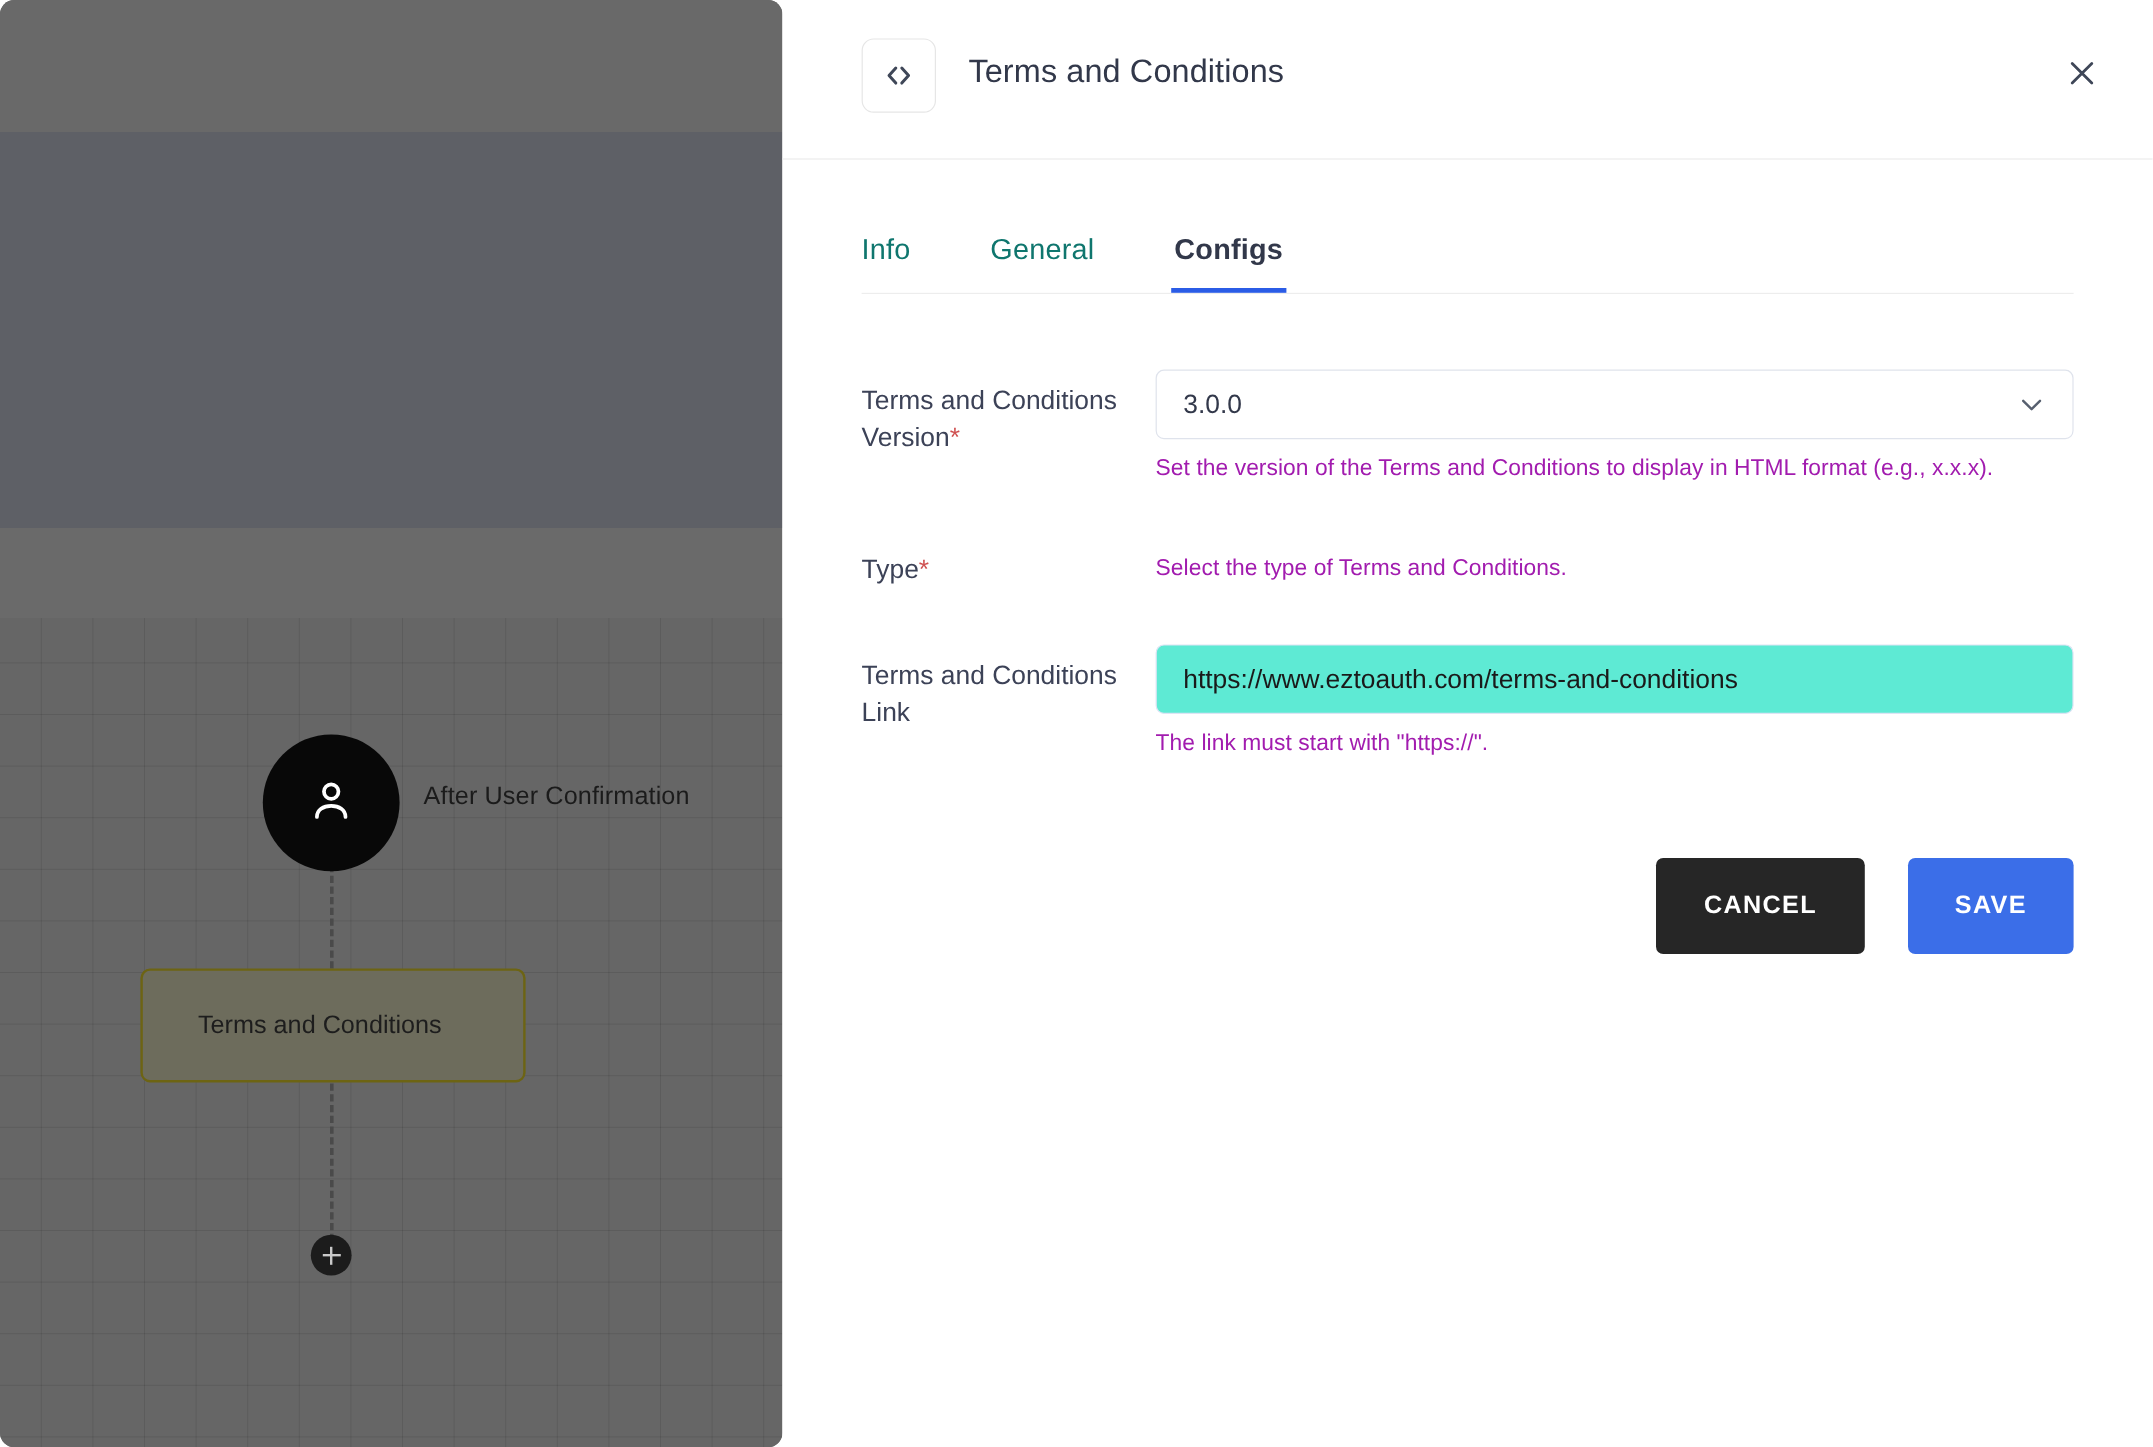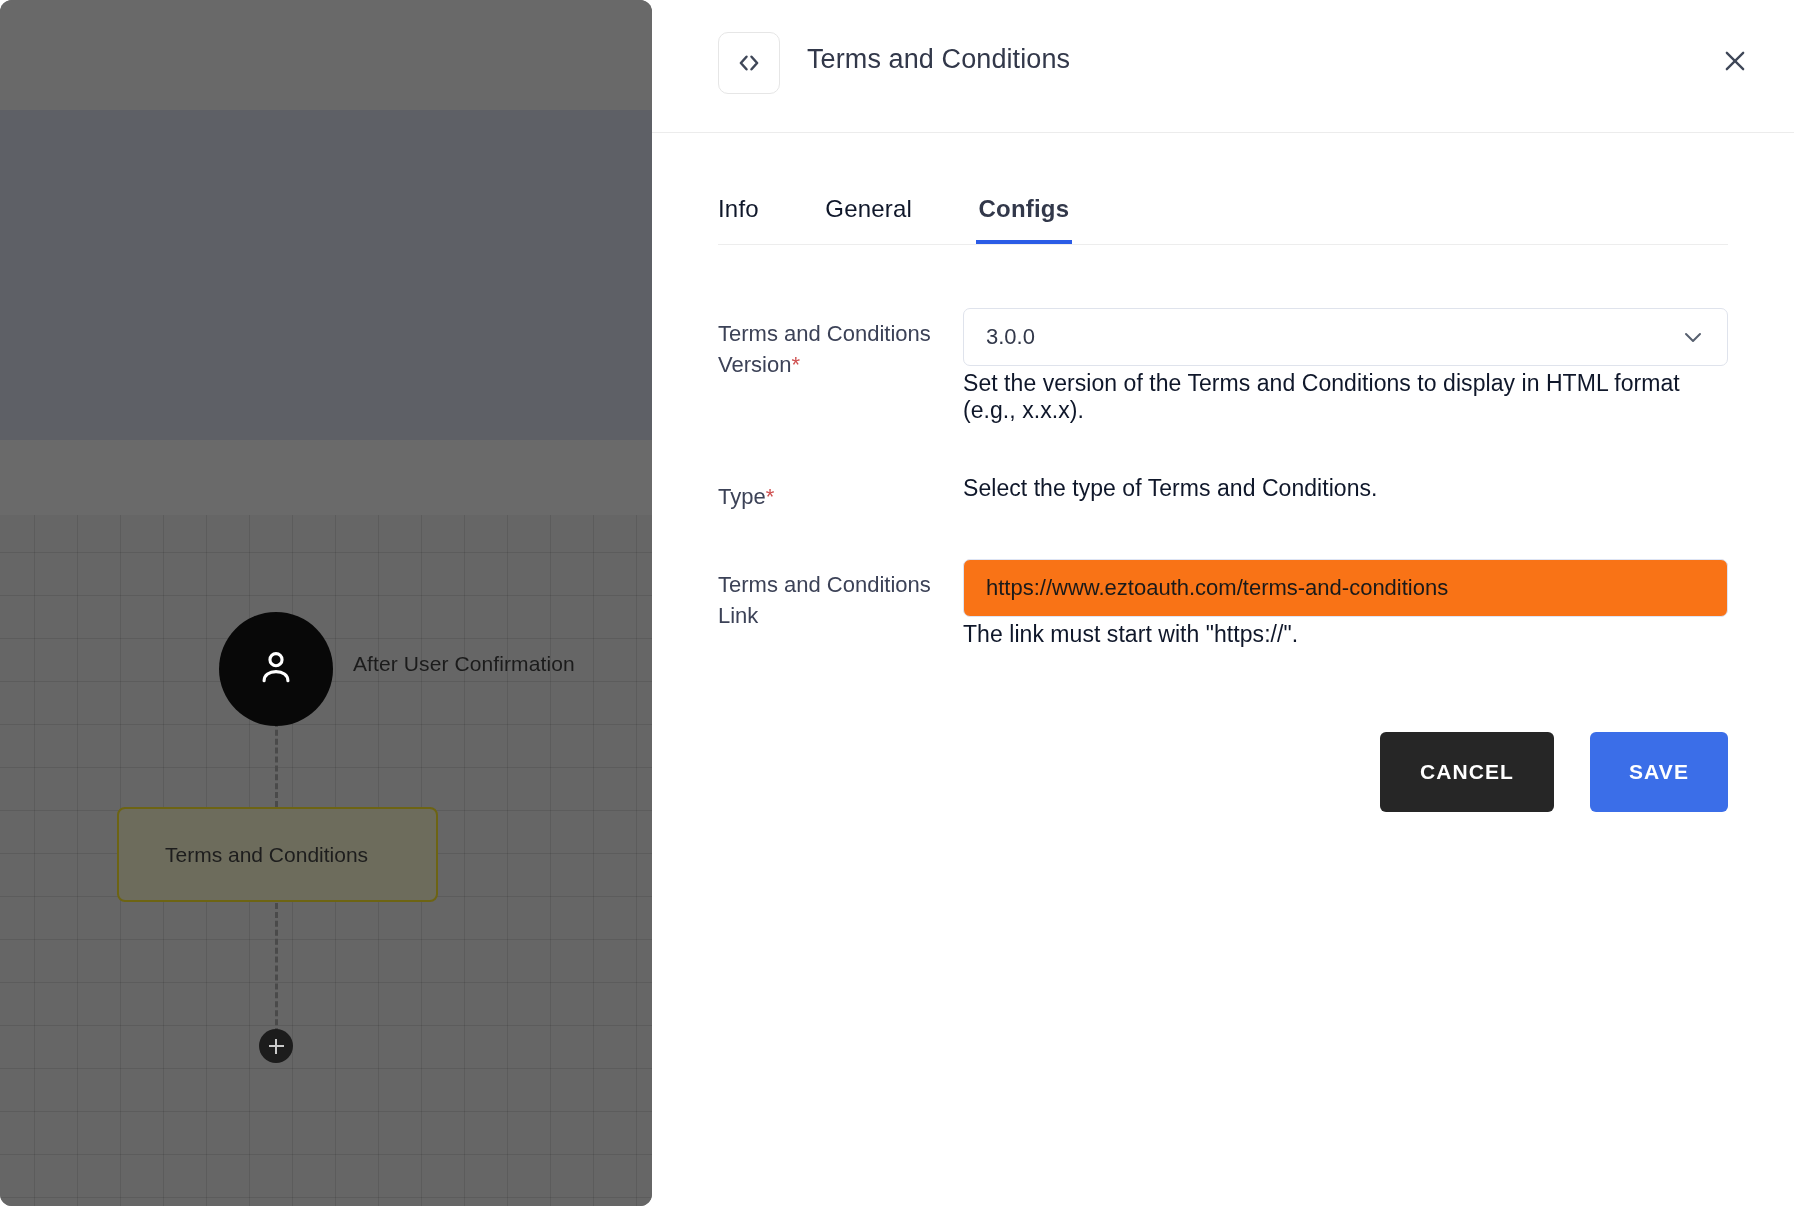--- a/index.html
+++ b/index.html
@@ -147,21 +147,21 @@
     position: relative;
     margin: 0 66px;
     padding-top: 62px;
     height: 112px;
     border-bottom: 1px solid #ededed;
   }
   .tab {
     position: relative;
     display: inline-block;
     font-size: 24px;
-    color: #0f172a;
+    color: #0f766e;
     padding: 0 0 20px 0;
     margin-right: 62px;
     cursor: pointer;
     letter-spacing: 0.2px;
   }
   .tab.active { color: #32384a; font-weight: bold; }
   .tab.active::after {
     content: "";
     position: absolute;
     left: -3px; right: -3px; bottom: -1px;
@@ -193,42 +193,42 @@
     border: 1px solid #dfe3ec;
     border-radius: 7px;
     background: #ffffff;
     display: flex;
     align-items: center;
     padding: 0 22px;
     font-size: 22px;
     color: #32384a;
   }
   .input-box.autofill {
-    background: #f97316;
+    background: #5eead4;
     border-color: #dde4f4;
   }
   .input-box.autofill .val { color: #1a1a1a; }
 
   .chevron {
     position: absolute; right: 22px; top: 50%;
     transform: translateY(-50%);
     width: 24px; height: 24px;
   }
   .caret {
     position: absolute; right: 24px; top: 50%;
     margin-top: -3px;
     width: 0; height: 0;
     border-left: 8px solid transparent;
     border-right: 8px solid transparent;
     border-top: 9px solid #8c8c8c;
   }
   .helper {
-    margin-top: 4px;
-    font-size: 23px;
-    color: #0f172a;
+    margin-top: 14px;
+    font-size: 19px;
+    color: #a21caf;
     letter-spacing: 0.05px;
   }
 
   
   .actions {
     display: flex;
     justify-content: flex-end;
     gap: 26px;
     padding: 0 66px;
     margin-top: 68px;

